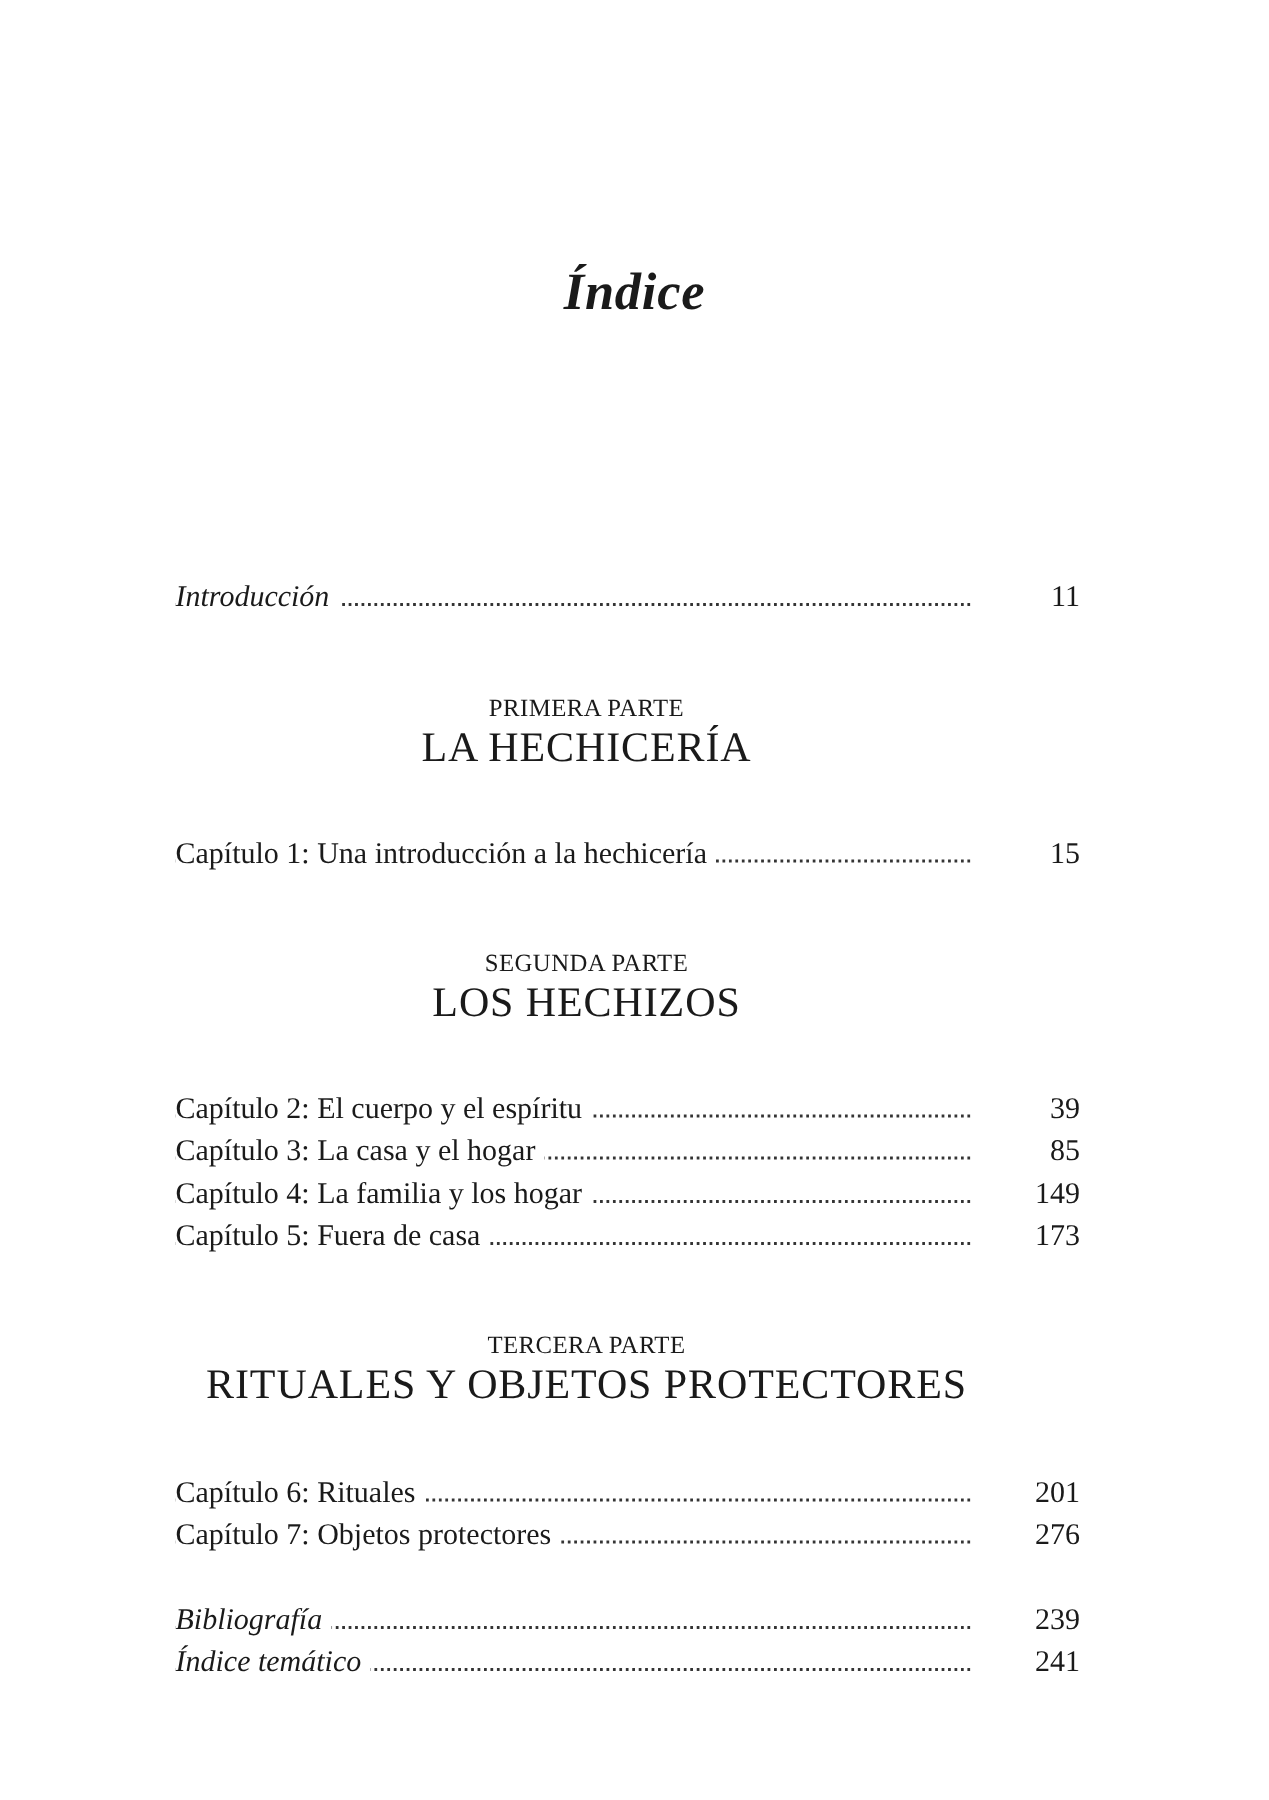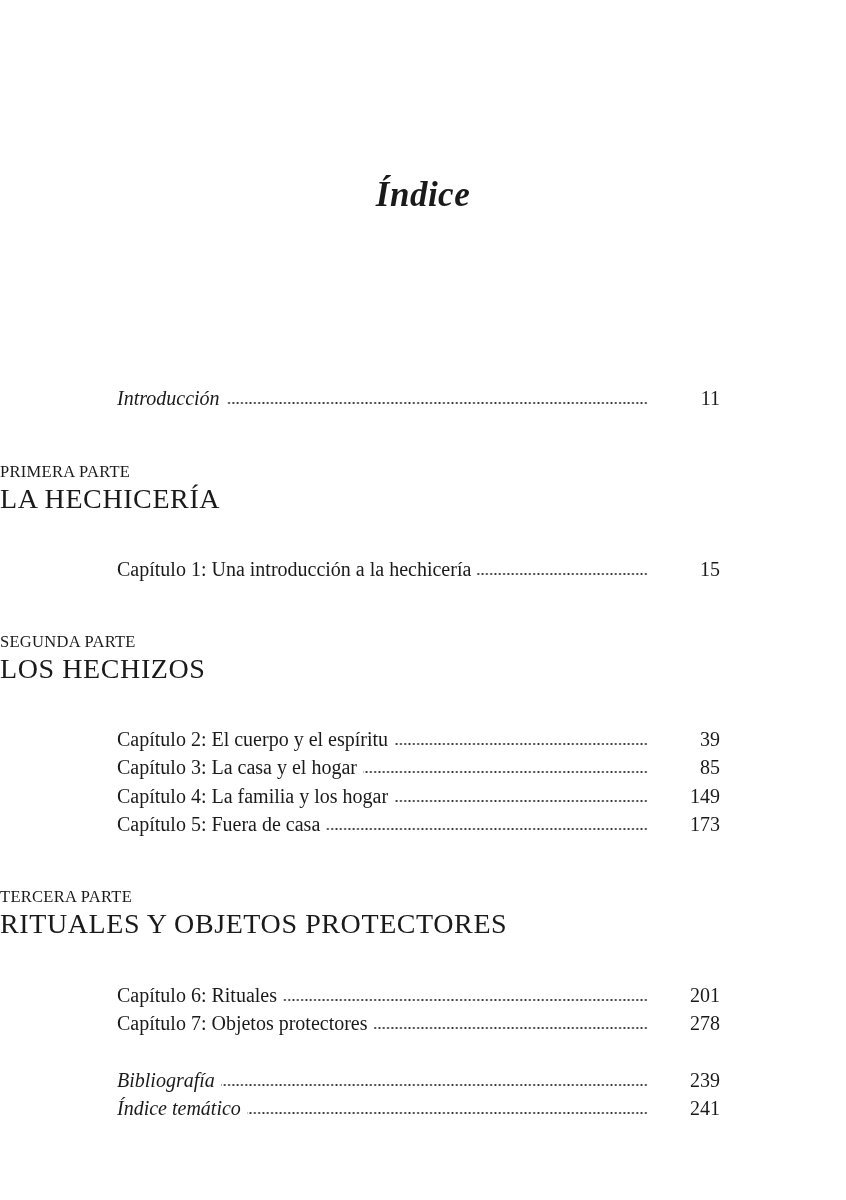--- a/index.html
+++ b/index.html
@@ -64,20 +64,21 @@
       position: absolute;
       right: 0;
       top: 0;
       text-align: right;
     }
     .entry.italic .text { font-style: italic; }
     .part {
       position: absolute;
       left: 0;
       width: 782px;
+      text-align: center;
     }
     .part .kicker {
       font-size: 16.5px;
       line-height: 24px;
       letter-spacing: 0.3px;
     }
     .part .name {
       font-size: 28px;
       line-height: 30px;
       letter-spacing: 0.6px;
@@ -153,21 +154,21 @@
     <span class="dots"></span>
     <span class="text">Capítulo 6: Rituales</span>
   </div>
   <span class="page">201</span>
 </div>
 <div class="entry" style="top:997px;">
   <div class="label">
     <span class="dots"></span>
     <span class="text">Capítulo 7: Objetos protectores</span>
   </div>
-  <span class="page">278</span>
+  <span class="page">276</span>
 </div>
 
 <div class="entry italic" style="top:1054px;">
   <div class="label">
     <span class="dots"></span>
     <span class="text">Bibliografía</span>
   </div>
   <span class="page">239</span>
 </div>
 <div class="entry italic" style="top:1082px;">

